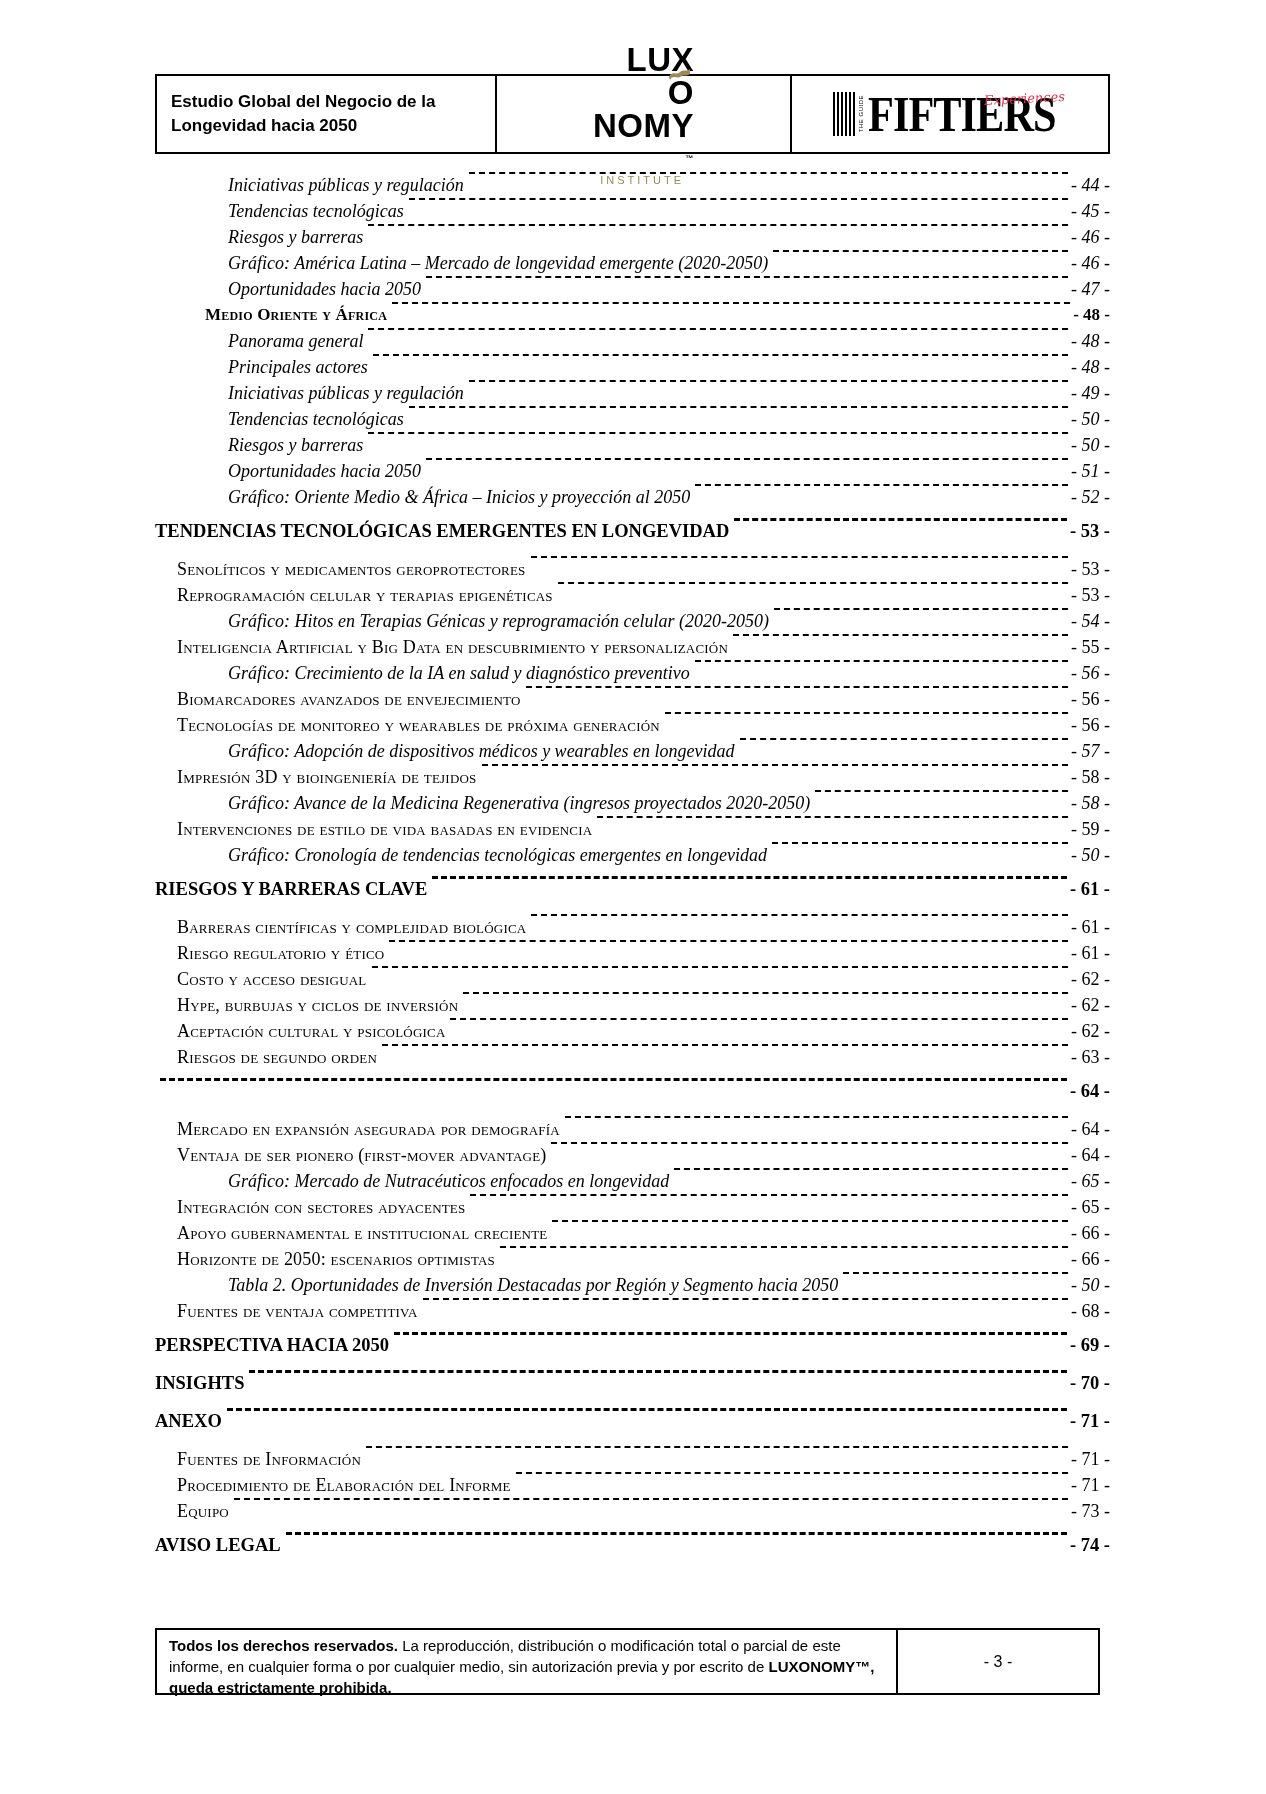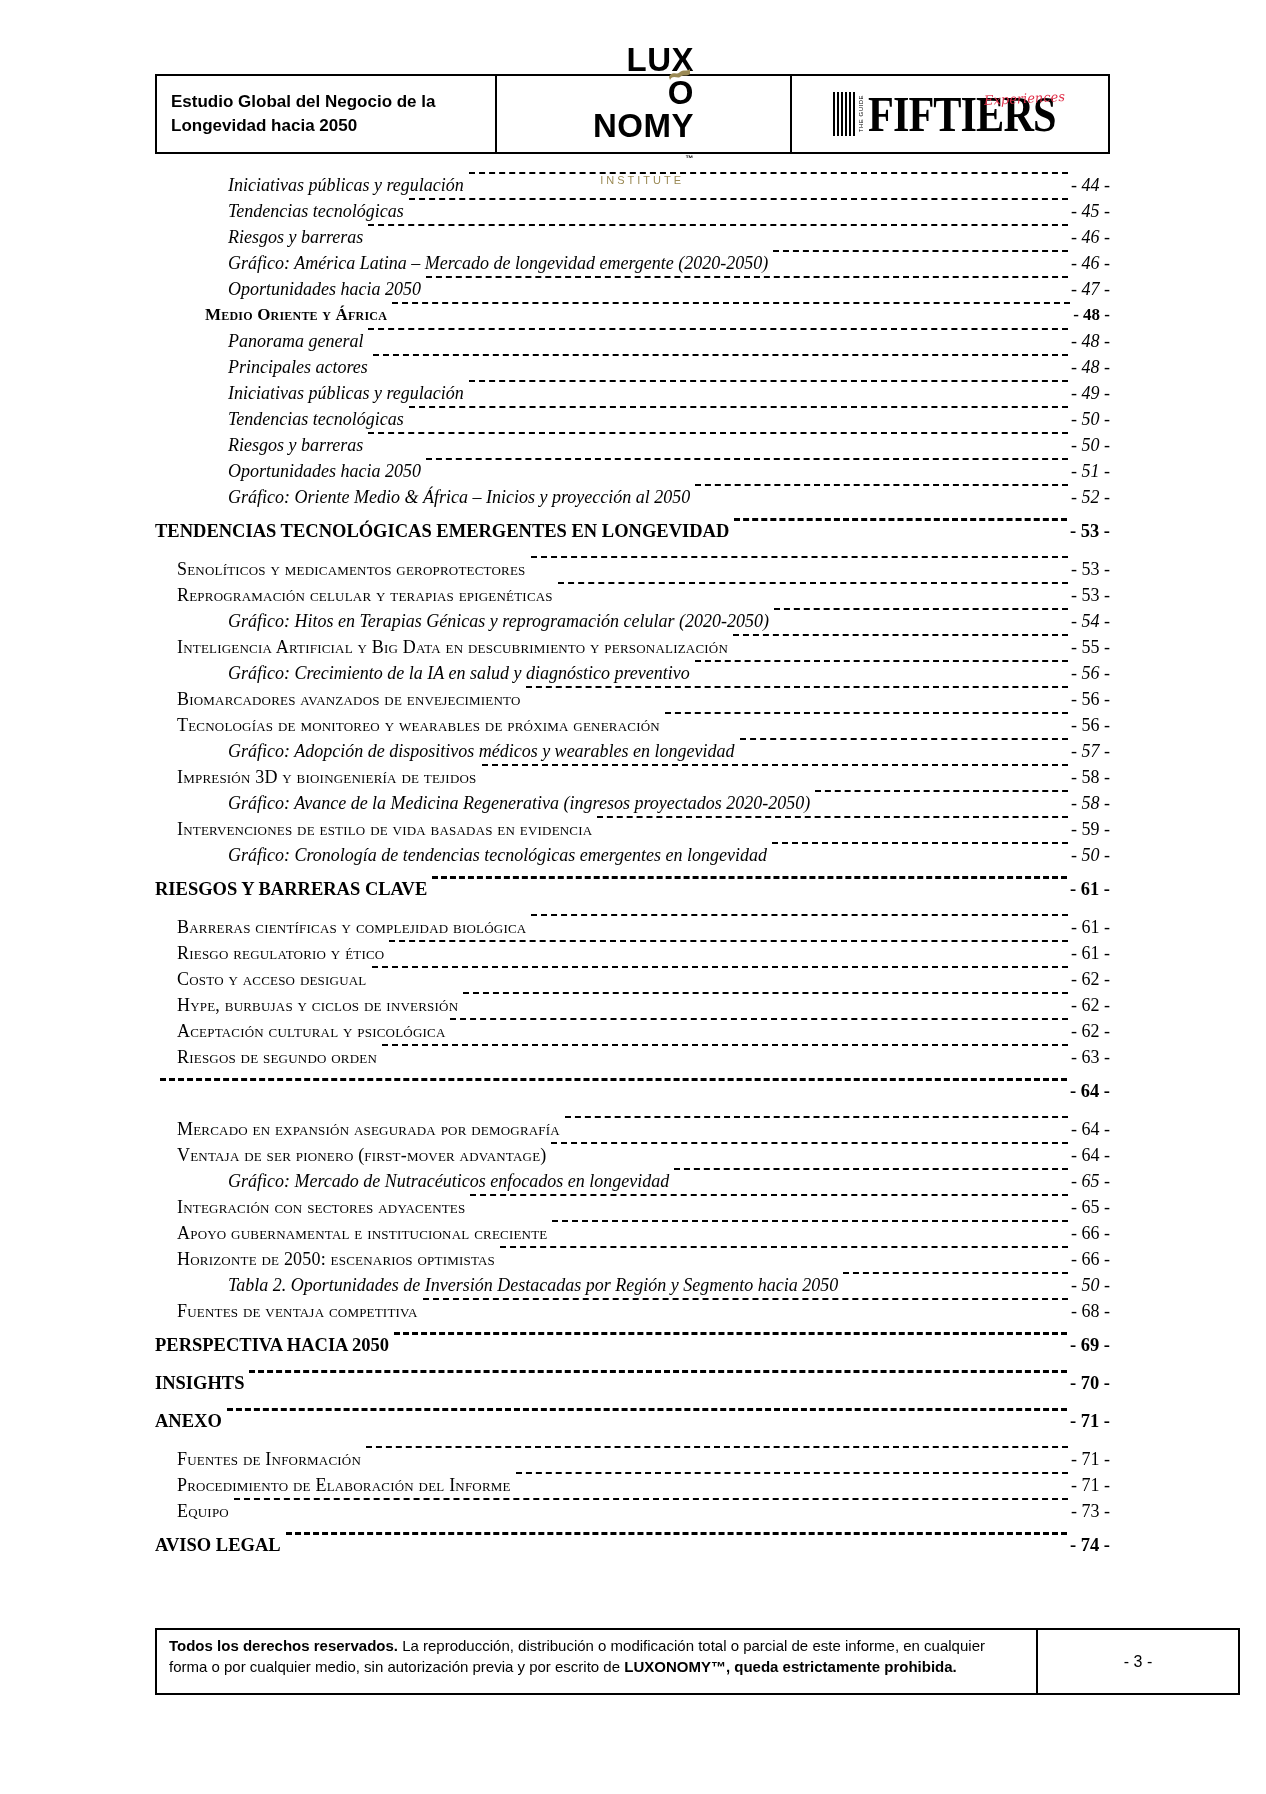--- a/index.html
+++ b/index.html
@@ -41,21 +41,21 @@
   .toc-page{white-space:nowrap;}
   .lvl-h1{font-weight:700;font-size:18.5px;margin:8px 0 12px 0;}
   .lvl-h1 .toc-leader{border-bottom-width:3px;margin-bottom:5px;}
   .lvl-h2{margin-left:22px;}
   .lvl-h2 .toc-label{font-variant:small-caps;letter-spacing:0.2px;}
   .lvl-h2r{margin-left:50px;font-weight:700;font-size:17px;}
   .lvl-h2r .toc-label{font-variant:small-caps;letter-spacing:0.2px;}
   .lvl-h3{margin-left:73px;font-style:italic;}
   
   .footer-table{
-    position:absolute;left:155px;top:1628px;width:1085px;height:67px;
+    position:absolute;left:155px;top:1628px;width:945px;height:67px;
     border:2px solid #000;box-sizing:border-box;display:flex;background:#fff;
   }
   .footer-left{flex:1;border-right:2px solid #000;box-sizing:border-box;
     padding:5px 14px 0 12px;font-size:15px;line-height:21px;}
   .footer-right{width:200px;display:flex;align-items:center;justify-content:center;font-size:16px;}
   .bold{font-weight:700;}
 </style>
 </head>
 <body>
 

